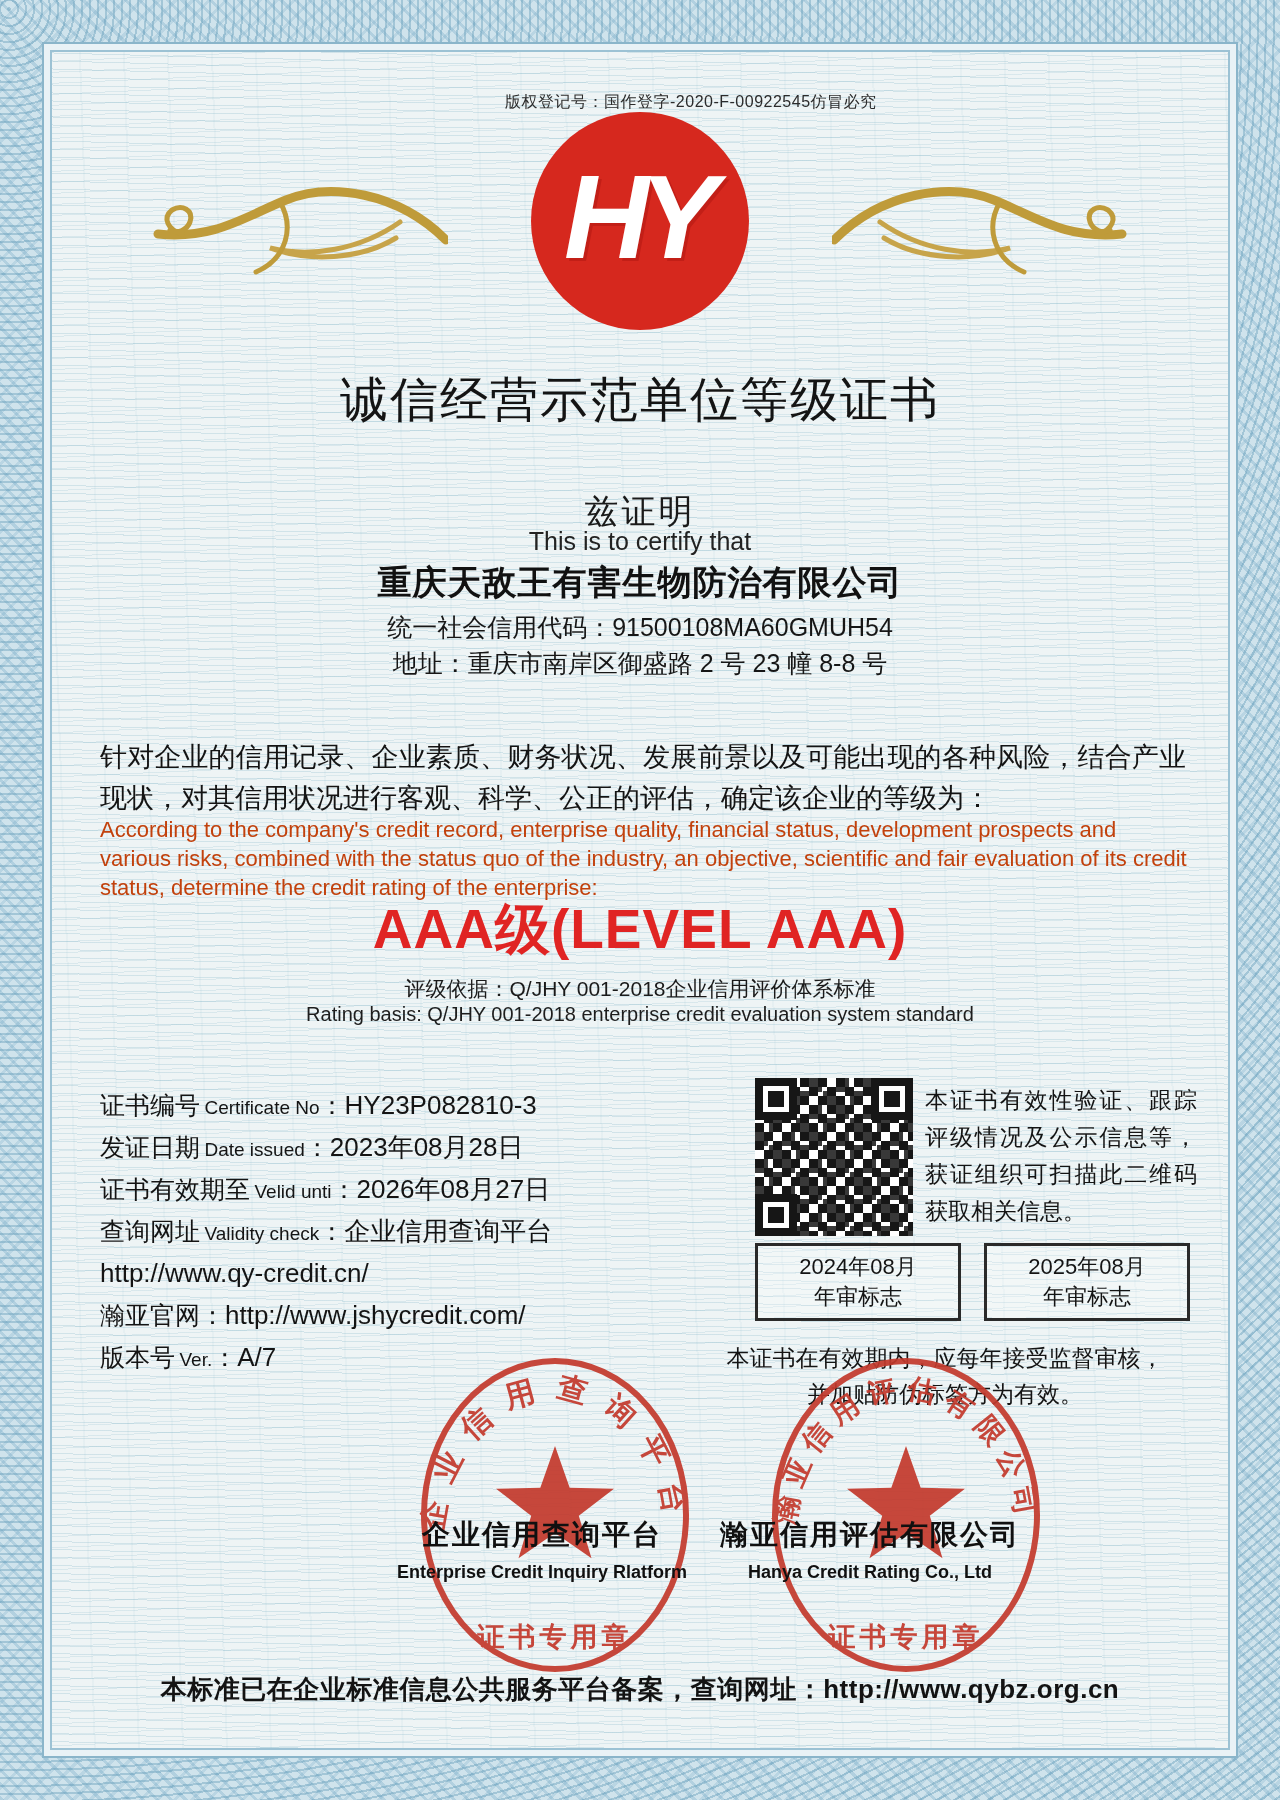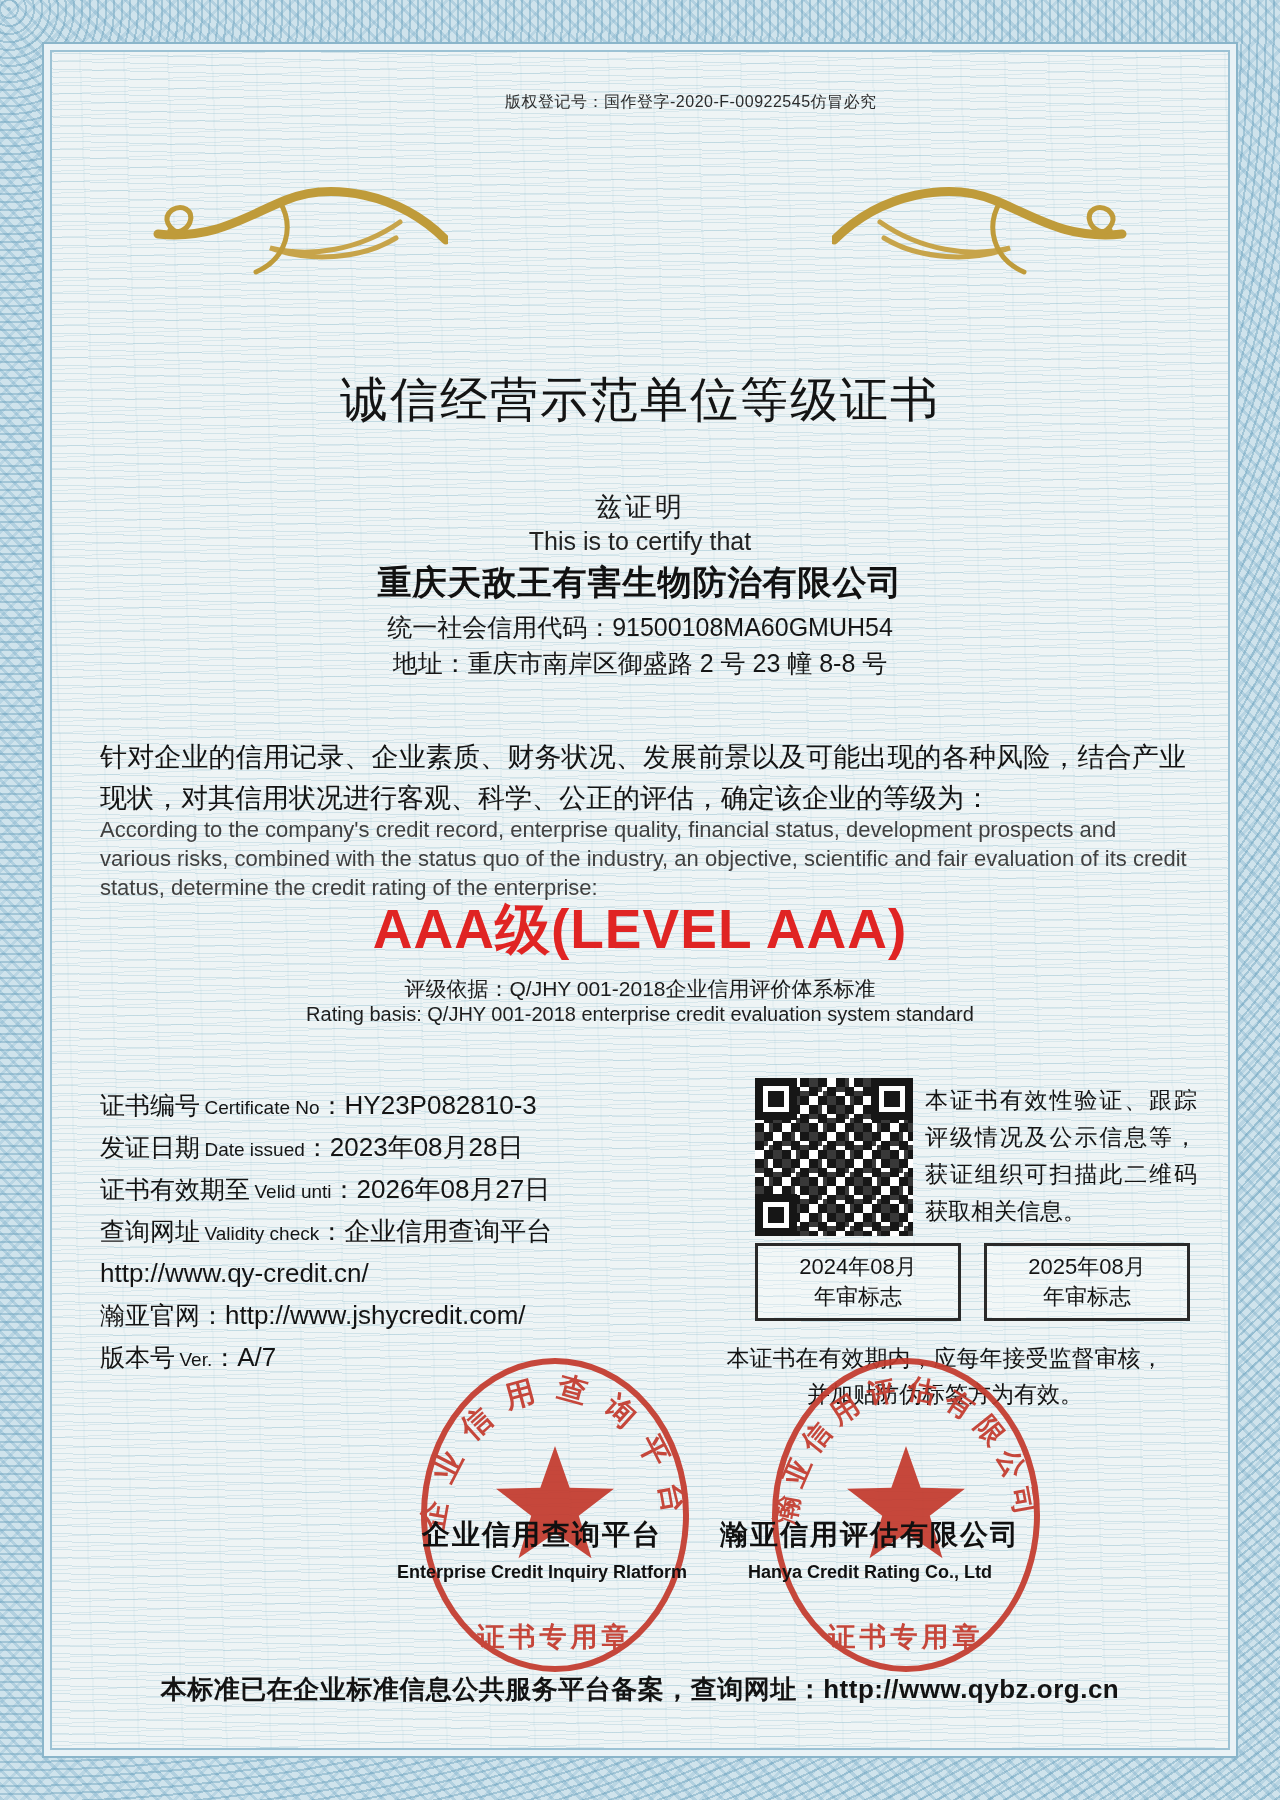--- a/index.html
+++ b/index.html
@@ -38,29 +38,29 @@
   .logo span { color:#ffffff; font-size:118px; font-weight:900; font-style:italic;
                letter-spacing:-10px; transform:translate(-4px,-4px);
                text-shadow:3px 3px 0 rgba(170,20,15,.45); }
 
   .flourish { top:178px; width:300px; height:112px; z-index:3; }
   .flourish.fl { left:148px; }
   .flourish.fr { left:832px; transform:scaleX(-1); }
 
   .title-cn  { top:368px; font-size:48px; font-weight:400; color:#141414; letter-spacing:2px; }
   .title-en  { top:440px; font-size:23px; color:#222; }
-  .certify-cn{ top:489px; font-size:27px; color:#1a1a1a; letter-spacing:3px; }
+  .certify-cn{ top:489px; font-size:34px; color:#1a1a1a; letter-spacing:3px; }
   .certify-en{ top:527px; font-size:25px; color:#222; }
   .company   { top:560px; font-size:34px; font-weight:700; color:#111; letter-spacing:1px; }
   .creditcode{ top:611px; font-size:25px; font-weight:500; color:#161616; }
   .address   { top:647px; font-size:25px; font-weight:500; color:#161616; }
 
   .body-cn { top:737px; left:100px; width:1086px; font-size:27px; font-weight:500; color:#141414;
              line-height:41px; text-align:justify; }
-  .body-en { top:815px; left:100px; width:1090px; font-size:22px; color:#404040; line-height:29px; }
+  .body-en { top:815px; left:100px; width:1090px; font-size:22px; color:#c2410c; line-height:29px; }
 
   .level    { top:893px; font-size:55px; font-weight:800; color:#e02423; letter-spacing:1px; }
   .basis-cn { top:975px; font-size:21px; font-weight:500; color:#1a1a1a; }
   .basis-en { top:1003px; font-size:20px; color:#1d1d1d; }
 
   .details { top:1086px; left:100px; width:560px; z-index:2; }
   .d-line { line-height:39px; white-space:nowrap; color:#141414; }
   .d-cn  { font-size:25px; font-weight:500; }
   .d-en  { font-size:19px; }
   .d-sep { font-size:25px; }
@@ -99,20 +99,23 @@
 </style>
 </head>
 <body>
 
 <div id="cert">
   <div class="frame"></div>
   <div class="inner"></div>
 
   <div class="abs copyright">版权登记号：国作登字-2020-F-00922545仿冒必究</div>
 
+  <div class="abs logo">
+    <span>HY</span>
+  </div>
 
   <svg class="abs flourish fl" viewBox="0 0 300 112">
     <path d="M298,62 C250,14 182,4 138,22 C98,38 66,62 10,56" fill="none" stroke="#bf9b3a" stroke-width="9" stroke-linecap="round"></path>
     <path d="M252,44 C212,72 162,80 122,70 C160,84 212,82 248,60" fill="none" stroke="#c7a44a" stroke-width="5" stroke-linecap="round"></path>
     <path d="M132,24 C146,48 140,80 108,94" fill="none" stroke="#bf9b3a" stroke-width="5" stroke-linecap="round"></path>
     <path d="M34,56 C20,52 14,40 24,32 C34,26 46,32 42,44 C39,52 30,56 22,52" fill="none" stroke="#bf9b3a" stroke-width="5" stroke-linecap="round"></path>
   </svg>
   <svg class="abs flourish fr" viewBox="0 0 300 112">
     <path d="M298,62 C250,14 182,4 138,22 C98,38 66,62 10,56" fill="none" stroke="#bf9b3a" stroke-width="9" stroke-linecap="round"></path>
     <path d="M252,44 C212,72 162,80 122,70 C160,84 212,82 248,60" fill="none" stroke="#c7a44a" stroke-width="5" stroke-linecap="round"></path>

